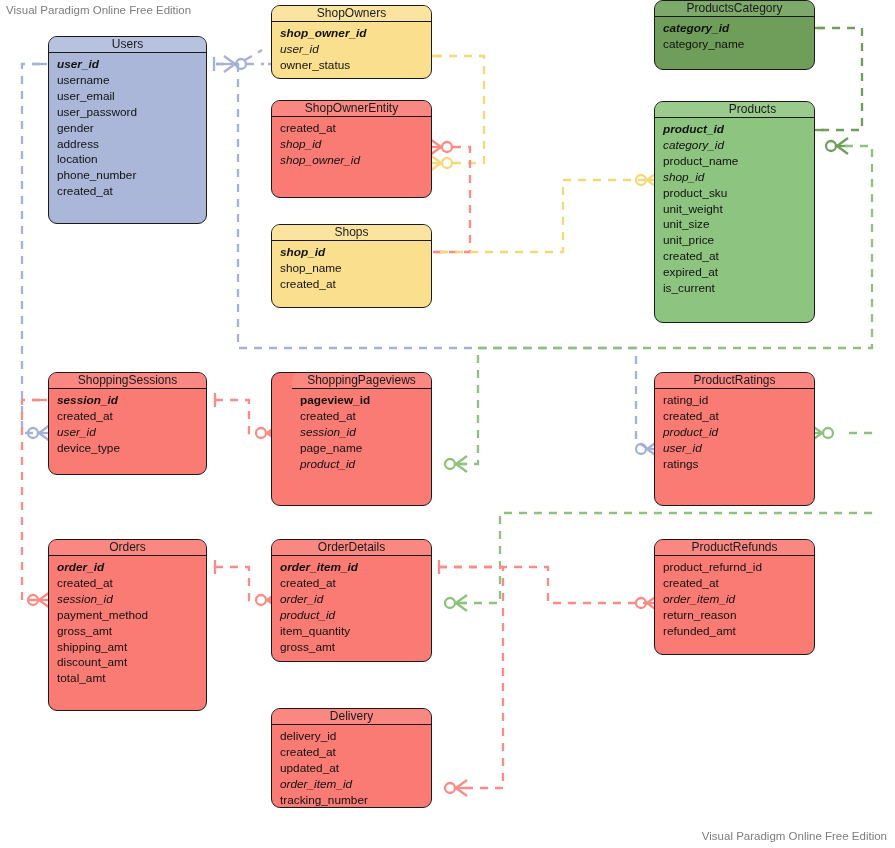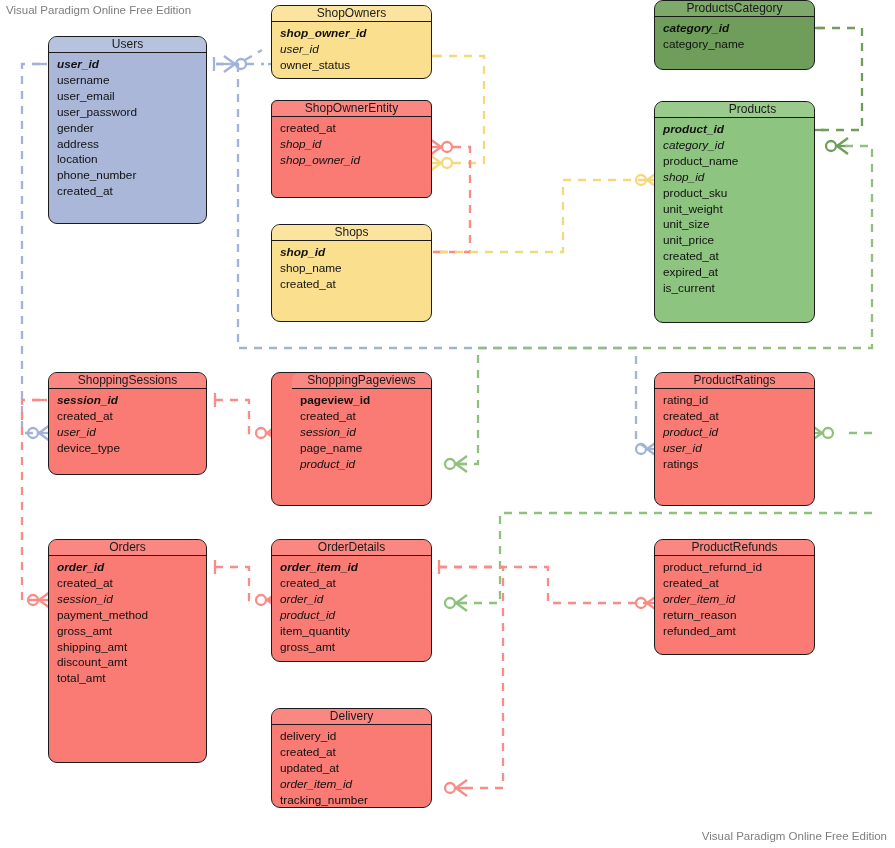--- a/index.html
+++ b/index.html
@@ -200,29 +200,29 @@
     </div>
   </div>
 <div class="entity c-yellow" style="left: 271px; top: 5px; width: 161px; height: 74px;">
     <div class="hdr">ShopOwners</div>
     <div class="body">
       <div class="attr pk">shop_owner_id</div>
       <div class="attr fk">user_id</div>
       <div class="attr">owner_status</div>
     </div>
   </div>
-<div class="entity c-red" style="left: 271px; top: 100px; width: 161px; height: 98px; border-radius: 6px;">
+<div class="entity c-red" style="left: 271px; top: 100px; width: 161px; height: 98px;">
     <div class="hdr">ShopOwnerEntity</div>
     <div class="body">
       <div class="attr">created_at</div>
       <div class="attr fk">shop_id</div>
       <div class="attr fk">shop_owner_id</div>
     </div>
   </div>
-<div class="entity c-yellow" style="left: 271px; top: 224px; width: 161px; height: 98px;">
+<div class="entity c-yellow" style="left: 271px; top: 224px; width: 161px; height: 84px;">
     <div class="hdr">Shops</div>
     <div class="body">
       <div class="attr pk">shop_id</div>
       <div class="attr">shop_name</div>
       <div class="attr">created_at</div>
     </div>
   </div>
 <div class="entity c-dgreen" style="left: 654px; top: 0px; width: 161px; height: 70px;">
     <div class="hdr">ProductsCategory</div>
     <div class="body">
@@ -268,21 +268,21 @@
 <div class="entity c-red" style="left: 654px; top: 372px; width: 161px; height: 134px;">
     <div class="hdr">ProductRatings</div>
     <div class="body">
       <div class="attr">rating_id</div>
       <div class="attr">created_at</div>
       <div class="attr fk">product_id</div>
       <div class="attr fk">user_id</div>
       <div class="attr">ratings</div>
     </div>
   </div>
-<div class="entity c-red" style="left: 48px; top: 539px; width: 159px; height: 224px;">
+<div class="entity c-red" style="left: 48px; top: 539px; width: 159px; height: 172px;">
     <div class="hdr">Orders</div>
     <div class="body">
       <div class="attr pk">order_id</div>
       <div class="attr">created_at</div>
       <div class="attr fk">session_id</div>
       <div class="attr">payment_method</div>
       <div class="attr">gross_amt</div>
       <div class="attr">shipping_amt</div>
       <div class="attr">discount_amt</div>
       <div class="attr">total_amt</div>

